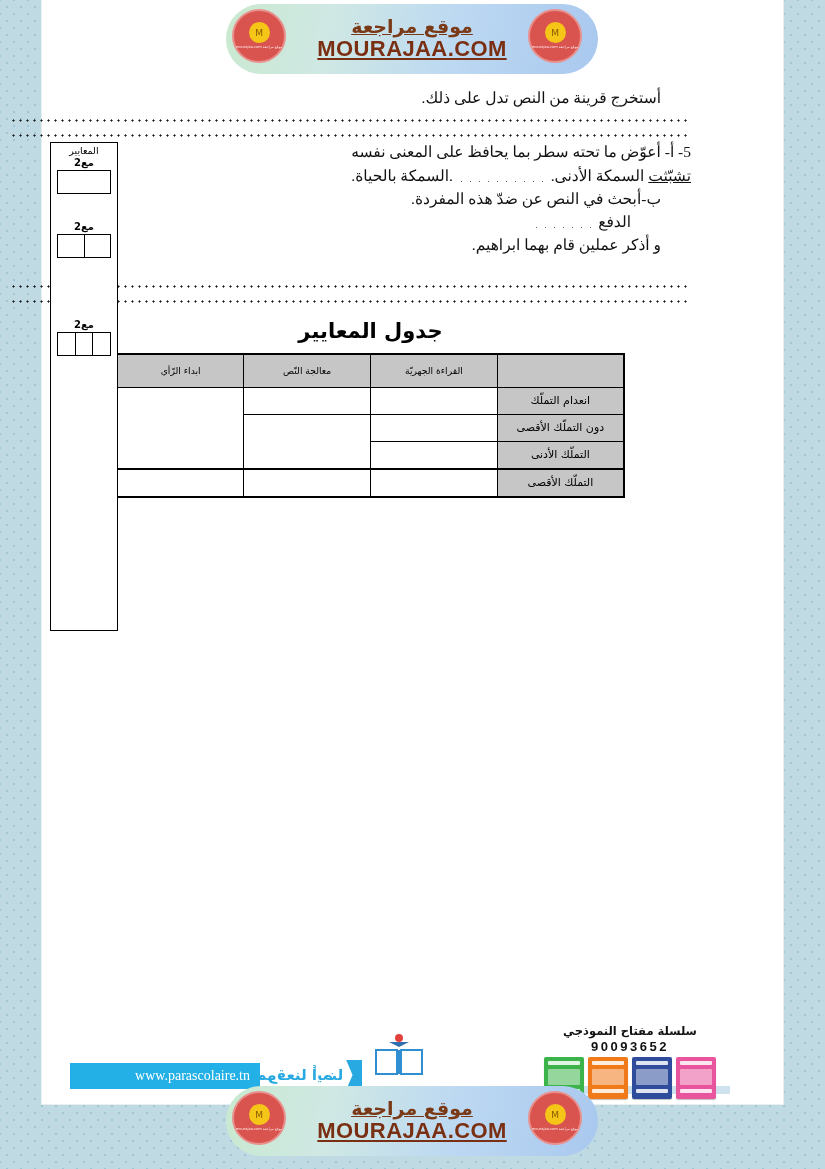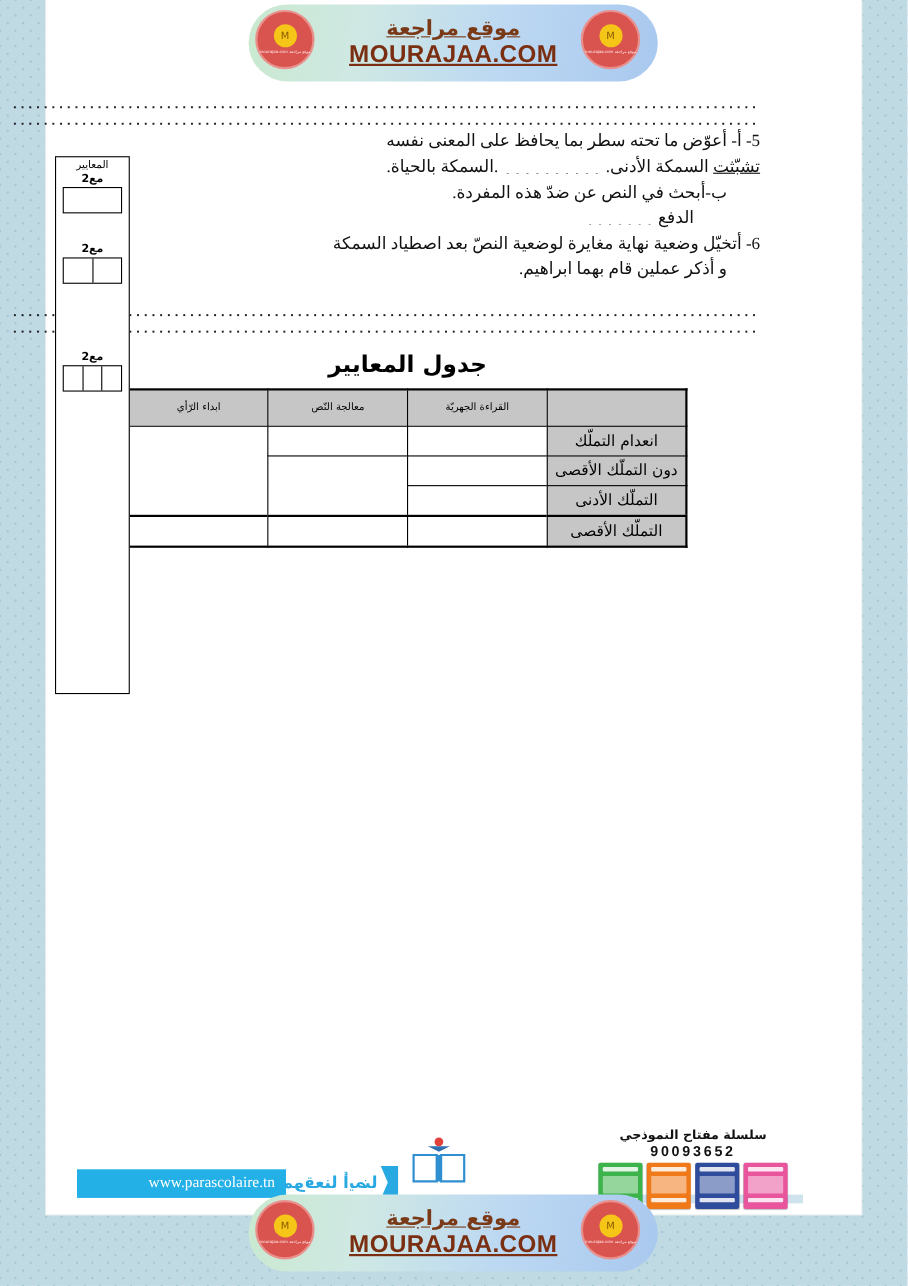--- a/index.html
+++ b/index.html
@@ -114,21 +114,21 @@
   .tbl-title{
     text-align:center;font-family:"DejaVu Sans",sans-serif;font-weight:bold;
     font-size:21px;color:#000;margin:14px 0 10px 0;direction:rtl;
   }
   .tbl-wrap{display:flex;justify-content:center;}
   table.crit{
     border-collapse:collapse;direction:rtl;
     width:509px;border:2.4px solid #000;table-layout:fixed;
   }
   table.crit td{
-    border:1px solid #000;height:26px;font-size:14px;
+    border:1px solid #000;height:26px;font-size:11px;
     font-family:"DejaVu Sans",sans-serif;color:#000;text-align:center;
     padding:0 2px;
   }
   table.crit thead td{background:#c6c6c6;height:32px;font-size:9.2px;}
   td.corner{
     background:
       linear-gradient(to top right, rgba(0,0,0,0) calc(50% - .7px), #000 calc(50% - .7px), #000 calc(50% + .7px), rgba(0,0,0,0) calc(50% + .7px)),
       #c6c6c6;
   }
   td.rowlab{background:#c6c6c6;width:128px;}
@@ -242,41 +242,41 @@
       <div></div>
       <div></div>
       <div></div>
     </div>
   </div>
 </div>
 
 <div class="content">
 
   <div class="qblock">
+    <span class="q-line indent1">أستخرج قرينة من النص تدل على ذلك.</span>
   </div>
   <div class="dotrule"></div>
   <div class="dotrule"></div>
 
   <div class="qblock">
     <span class="q-line">5- أ- أعوّض ما تحته سطر بما يحافظ على المعنى نفسه</span>
     <span class="q-line">
       <span class="uline">تشبّثت</span>
       <span>السمكة الأدنى.</span>
       <span class="inline-dots" style="width:90px"></span>
       <span>.السمكة بالحياة.</span>
     </span>
     <span class="q-line indent1">ب-أبحث في النص عن ضدّ هذه المفردة.</span>
     <span class="q-line indent2">
       <span>الدفع</span>
       <span class="inline-dots" style="width:62px"></span>
     </span>
   </div>
 
   <div class="qblock">
-    <span class="q-line">6- أتخيّل وضعية نهاية مغايرة لوضعية النصّ بعد اصطياد السمكة</span>
     <span class="q-line indent1">و أذكر عملين قام بهما ابراهيم.</span>
   </div>
 
   <div style="height:18px"></div>
   <div class="dotrule"></div>
   <div class="dotrule"></div>
 
   <div class="tbl-title">جدول المعايير</div>
 
   <div class="tbl-wrap">

